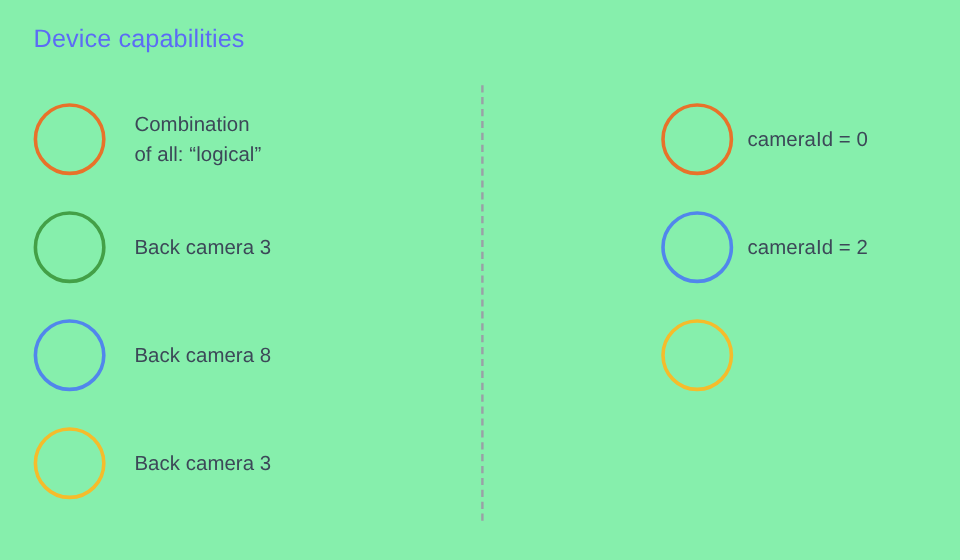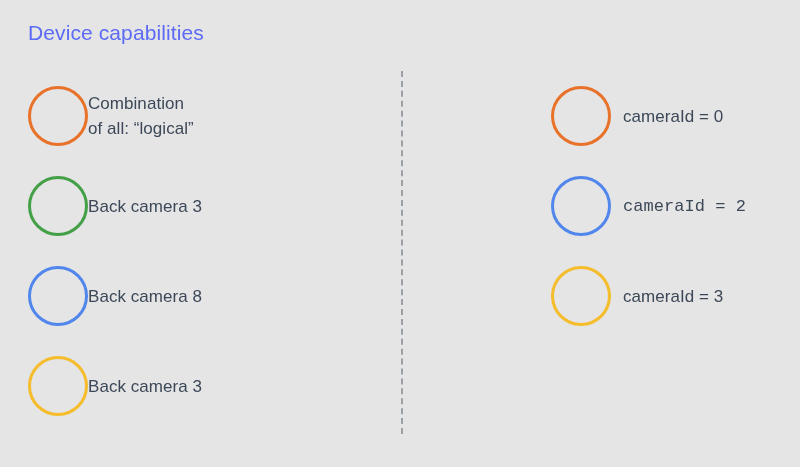--- a/index.html
+++ b/index.html
@@ -66,36 +66,37 @@
     width: 60px;
     height: 60px;
     border-radius: 50%;
     border-style: solid;
     border-width: 3px;
     box-sizing: border-box;
     background: transparent;
   }
 
   .row-label {
+    margin-left: 24px;
     font-size: 17px;
     line-height: 25px;
     color: #3C4858;
     white-space: pre-line;
     letter-spacing: 0.05px;
   }
 
   #column-right .row-label {
     margin-left: 12px;
     white-space: nowrap;
   }
 </style>
 </head>
 <body>
 
-<div id="canvas" style="background: #e5e5e5;">
+<div id="canvas" style="background: #86efac;">
 
   <div class="col-heading" id="heading-left" style="color: rgb(92, 107, 245);">Device capabilities</div>
 
 
   <div id="divider" style="border-left-color: rgb(154, 160, 166); border-left-style: dashed;"></div>
 
   <div class="column" id="column-left">
 
     <div class="row">
       <div class="circle" style="border-color: rgb(232, 114, 42);"></div>
@@ -123,23 +124,22 @@
   <div class="column" id="column-right">
 
     <div class="row">
       <div class="circle" style="border-color: rgb(232, 114, 42);"></div>
       <div class="row-label" style="color: rgb(60, 72, 88);">cameraId = 0</div>
     </div>
 
 
     <div class="row">
       <div class="circle" style="border-color: rgb(81, 134, 236);"></div>
-      <div class="row-label" style="color: rgb(60, 72, 88); font-family: Liberation Mono, monospace;">cameraId = 2</div>
+      <div class="row-label" style="color: rgb(60, 72, 88);">cameraId = 2</div>
     </div>
 
     <div class="row">
       <div class="circle" style="border-color: rgb(245, 188, 43);"></div>
-      <div class="row-label" style="color: rgb(60, 72, 88);">cameraId = 3</div>
     </div>
 
   </div>
 
 </div>
 
 </body></html>

